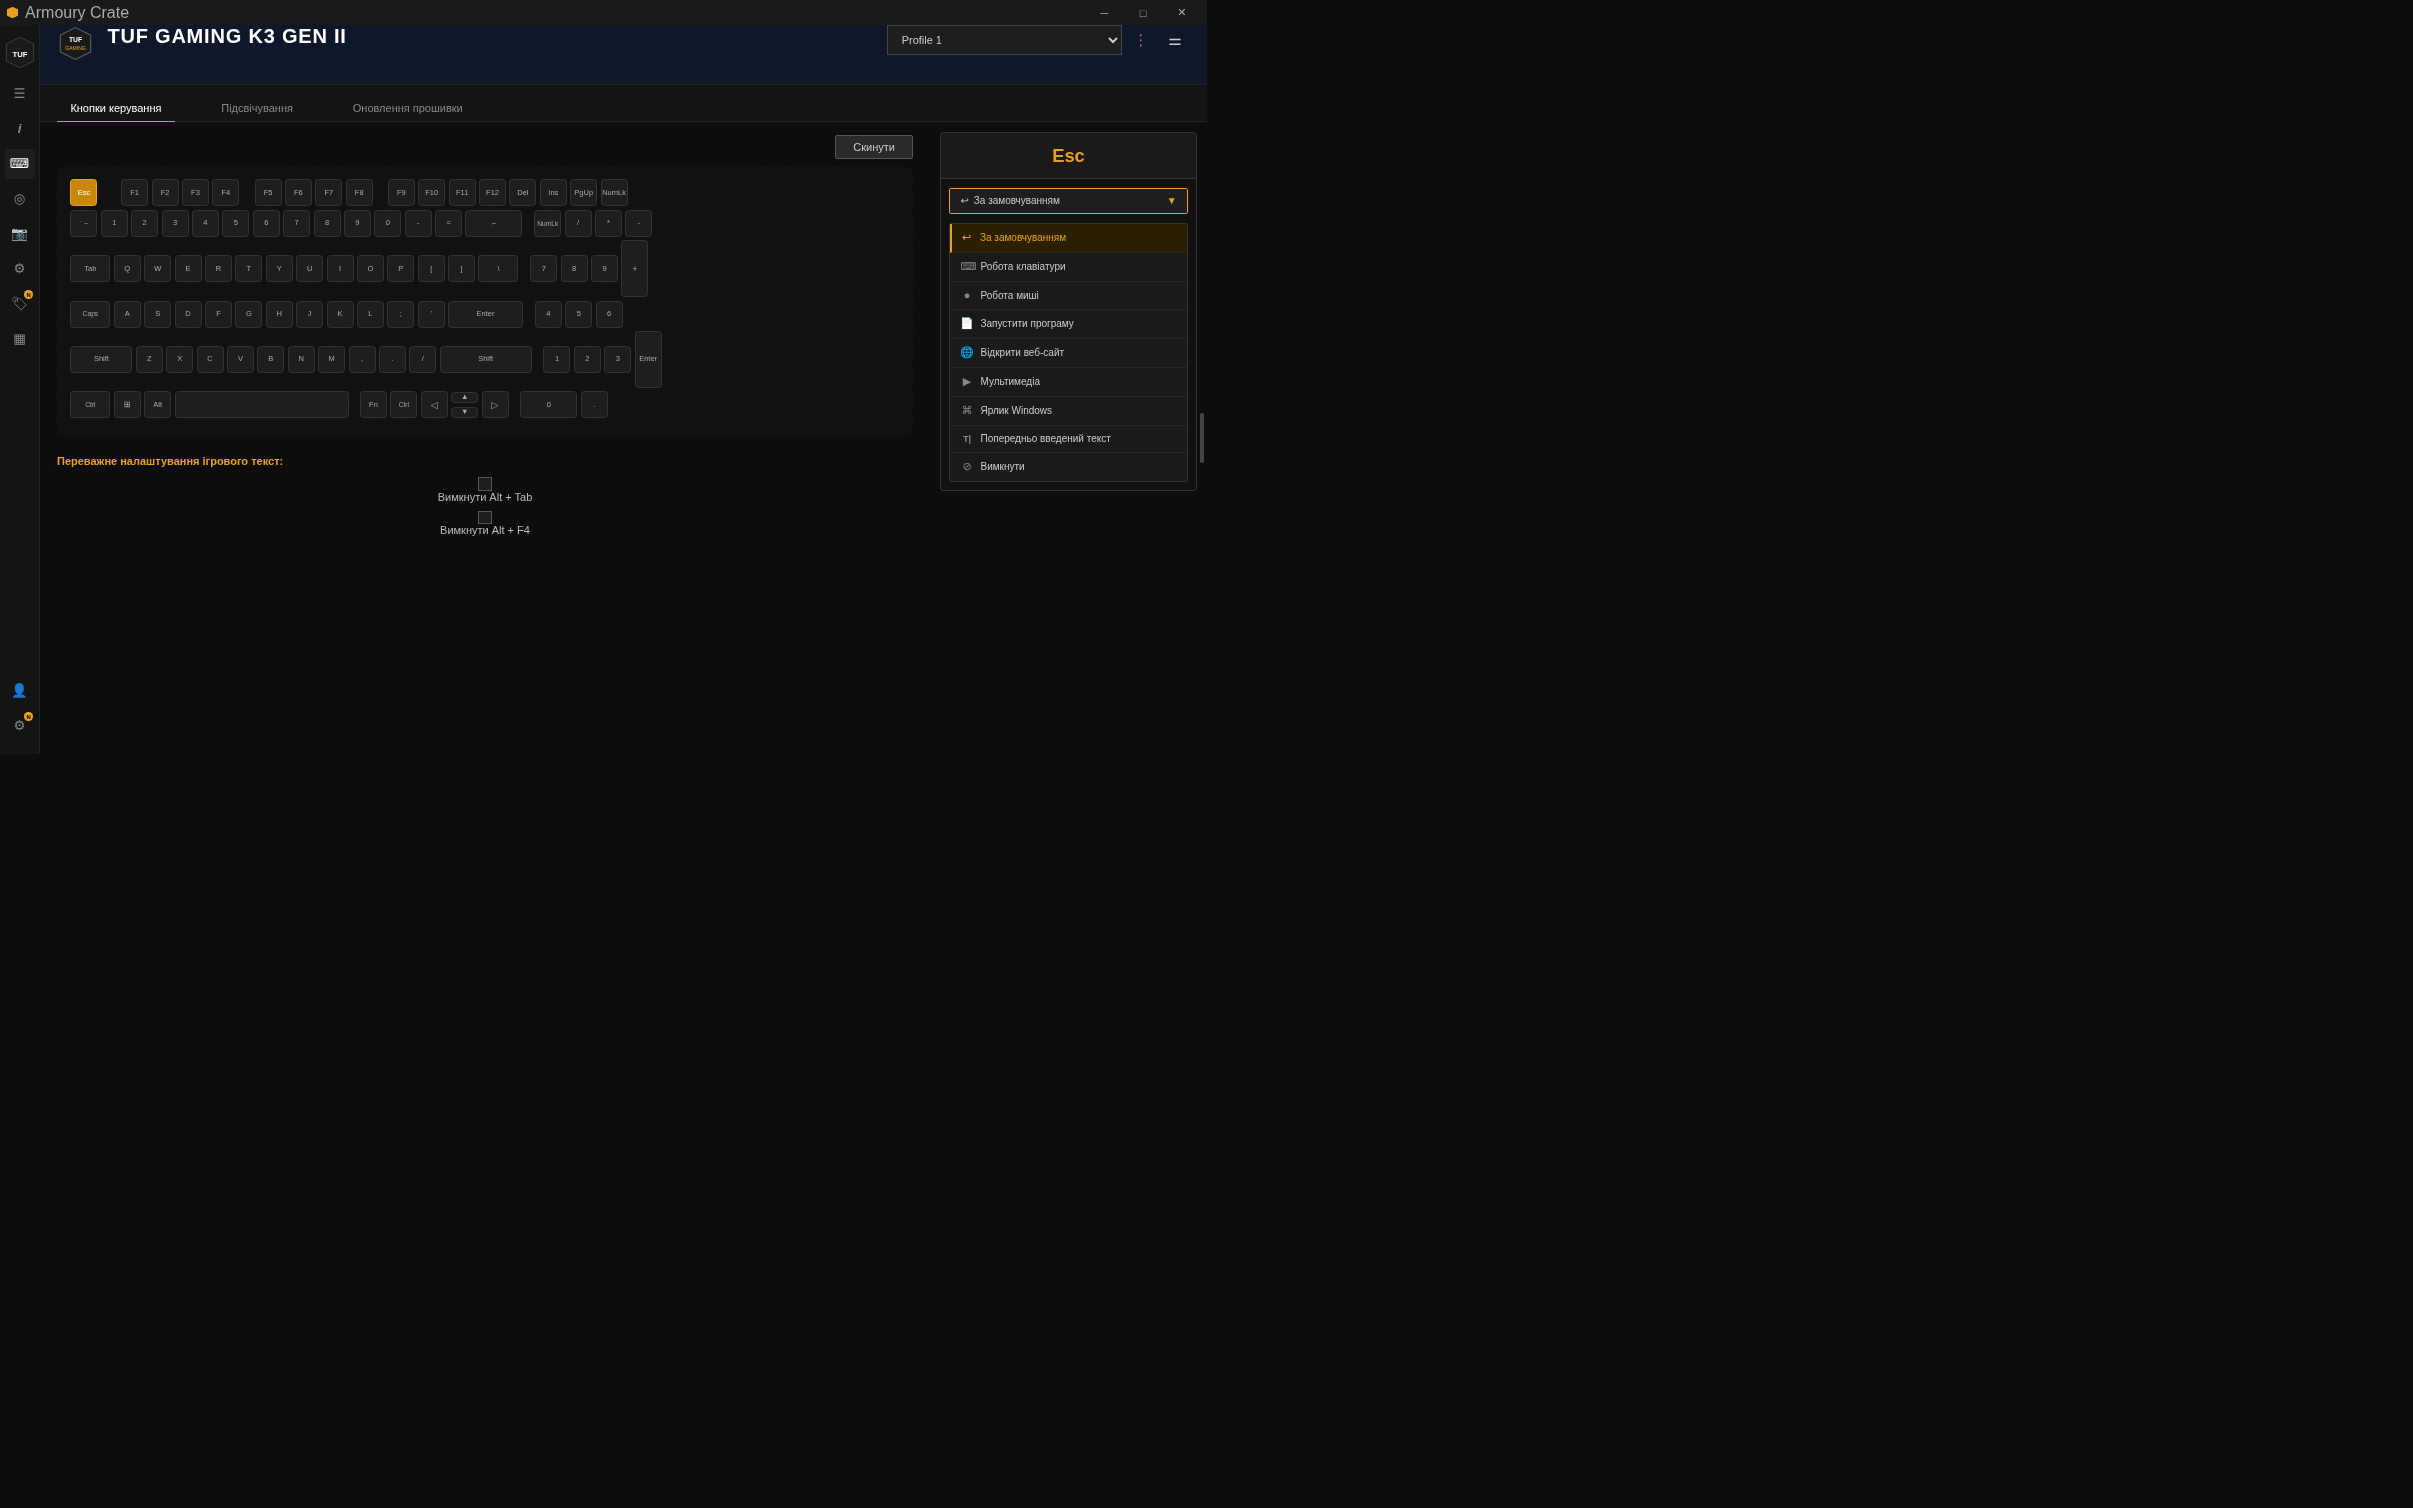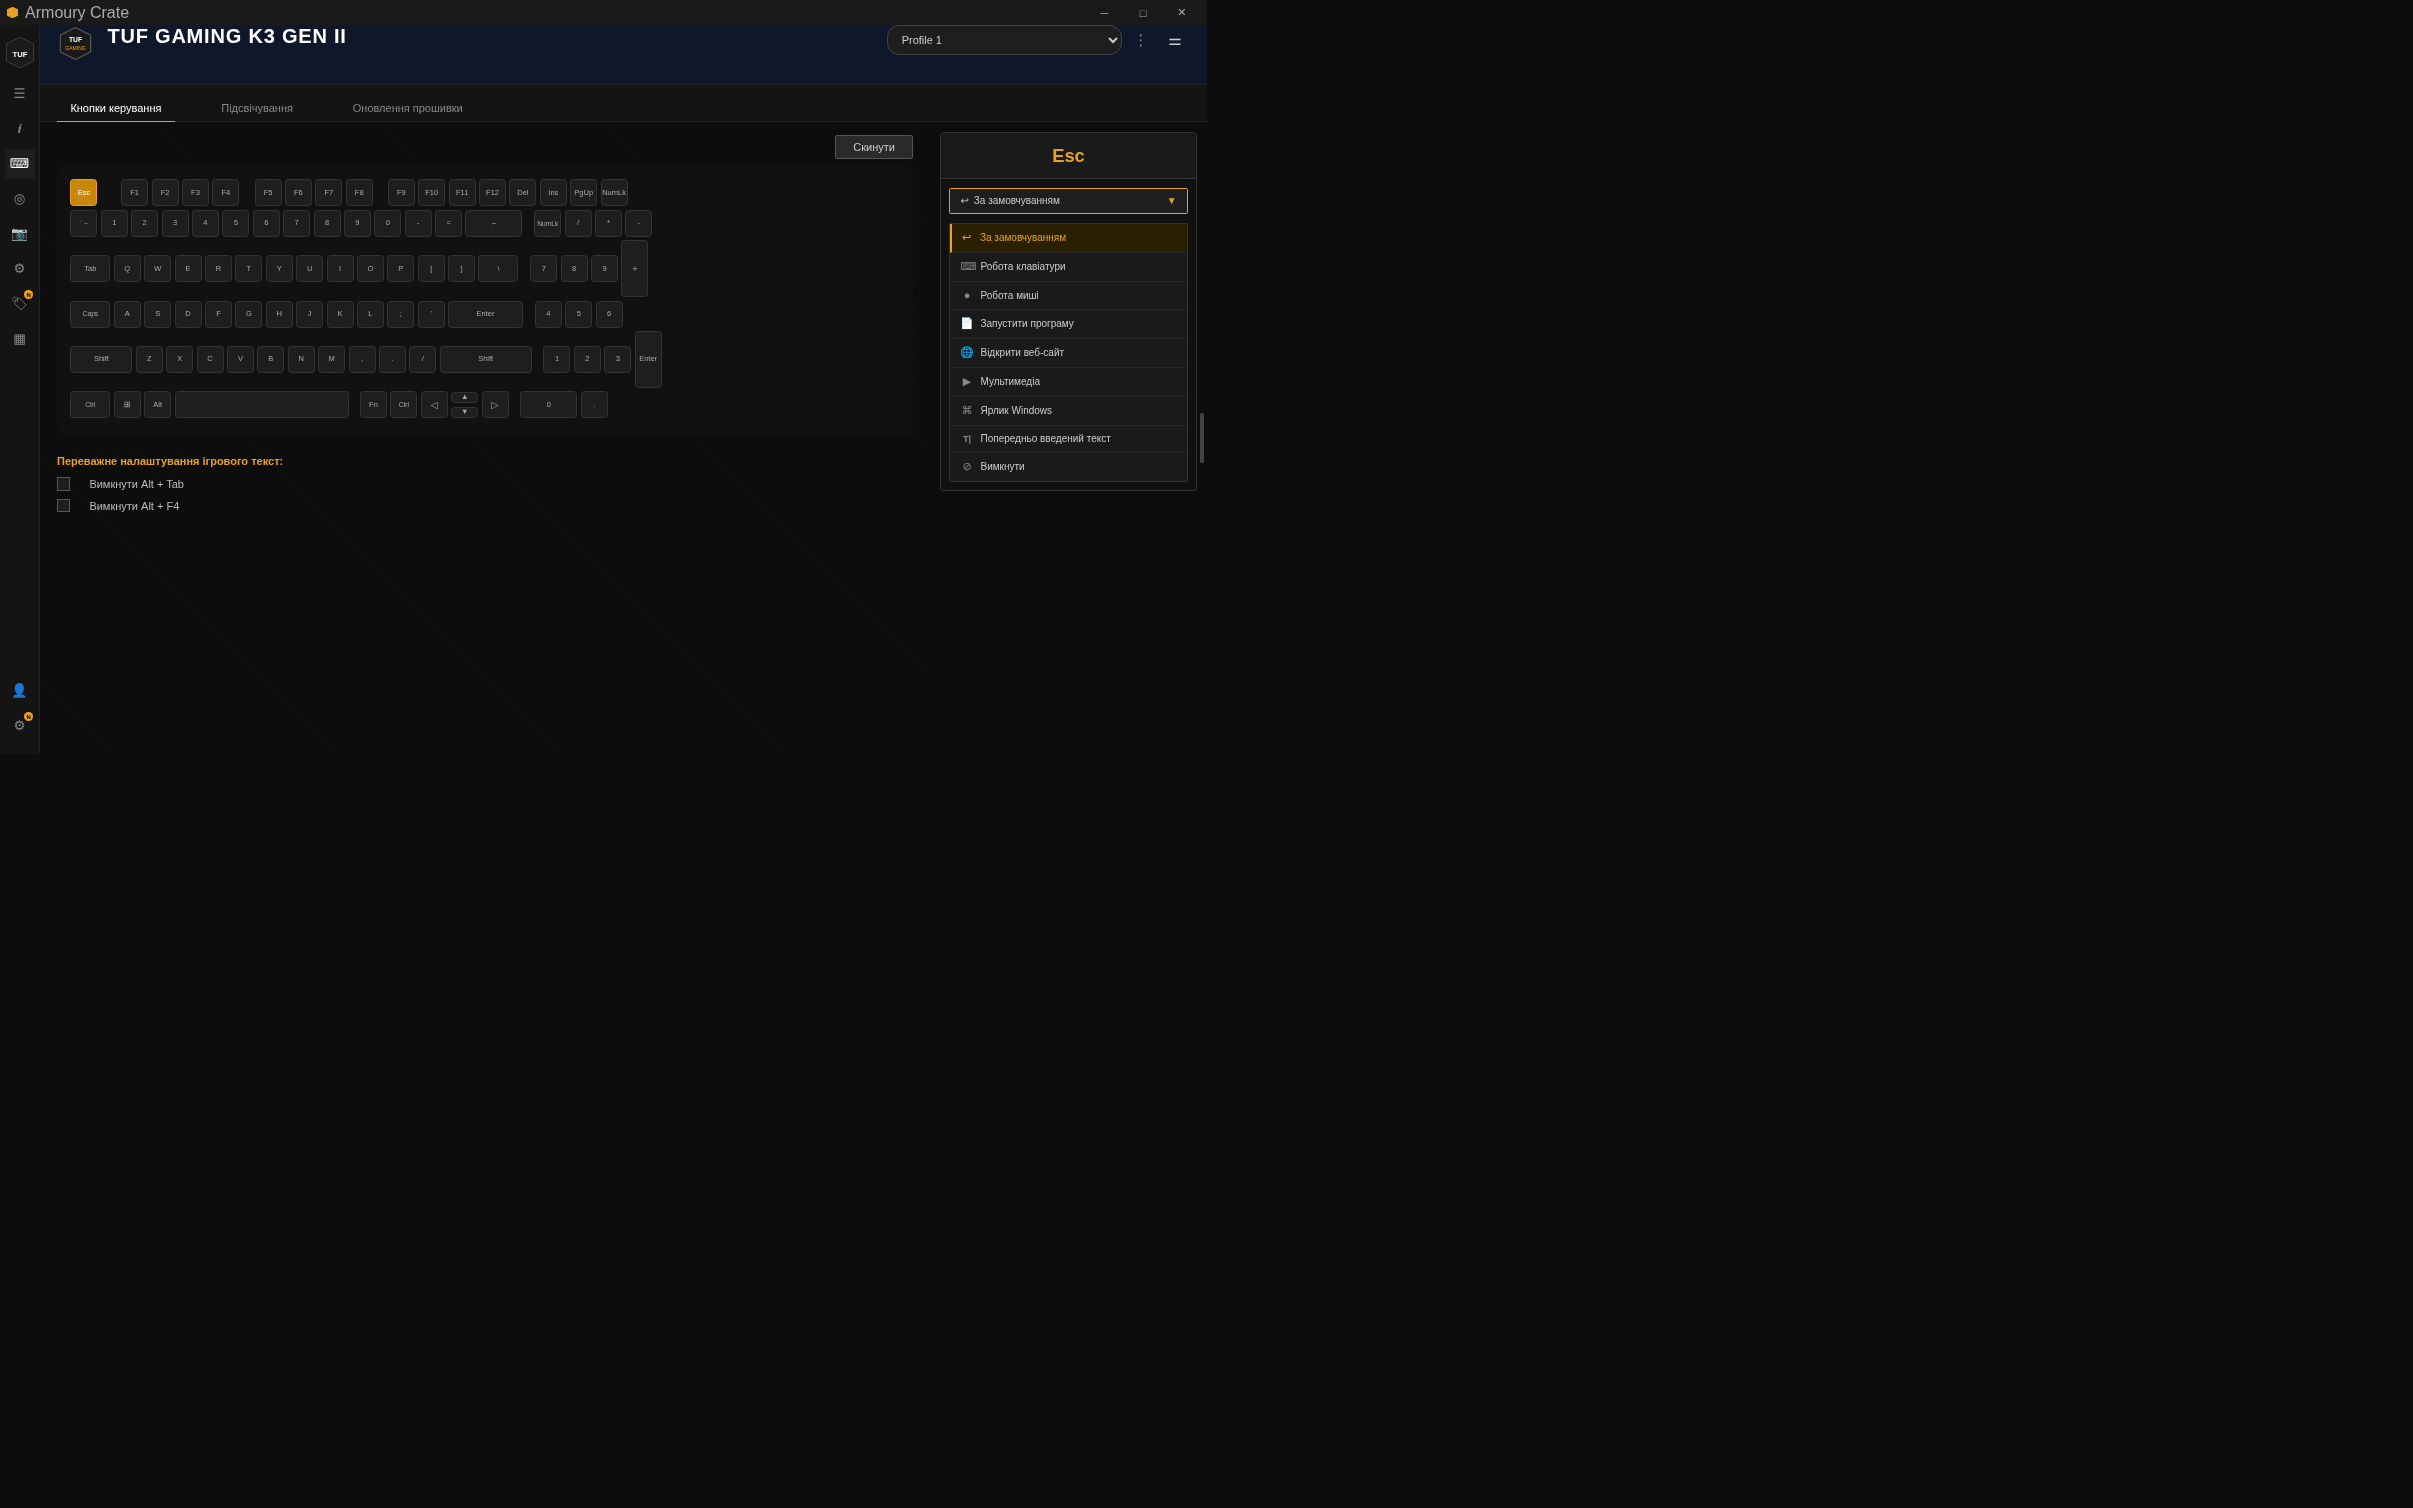--- a/index.html
+++ b/index.html
@@ -154,21 +154,21 @@
       margin-left: auto;
       display: flex;
       align-items: center;
       gap: 6.7px;
     }
     .profile-select {
       width: 235px;
       height: 30px;
       background: #1e1e1e;
       border: 0.8px solid #444;
-      border-radius: 12px;
+      border-radius: 0;
       color: #ccc;
       font-size: 11px;
       padding: 0 10px;
       cursor: pointer;
     }
     .header-menu-btn {
       width: 25px;
       height: 30px;
       background: transparent;
       border: none;
@@ -295,22 +295,23 @@
     }
     .game-settings-title {
       color: #e8a020;
       font-size: 11px;
       font-weight: 600;
       margin-bottom: 10px;
     }
     .checkbox-row {
       display: flex;
       align-items: center;
-      gap: 19px;
+      gap: 0;
       margin-bottom: 8.4px;
+      flex-direction: column;
     }
     .checkbox-input {
       width: 13.4px;
       height: 13.4px;
       border: 0.8px solid #555;
       background: #1e1e1e;
       cursor: pointer;
       appearance: none;
       -webkit-appearance: none;
     }

